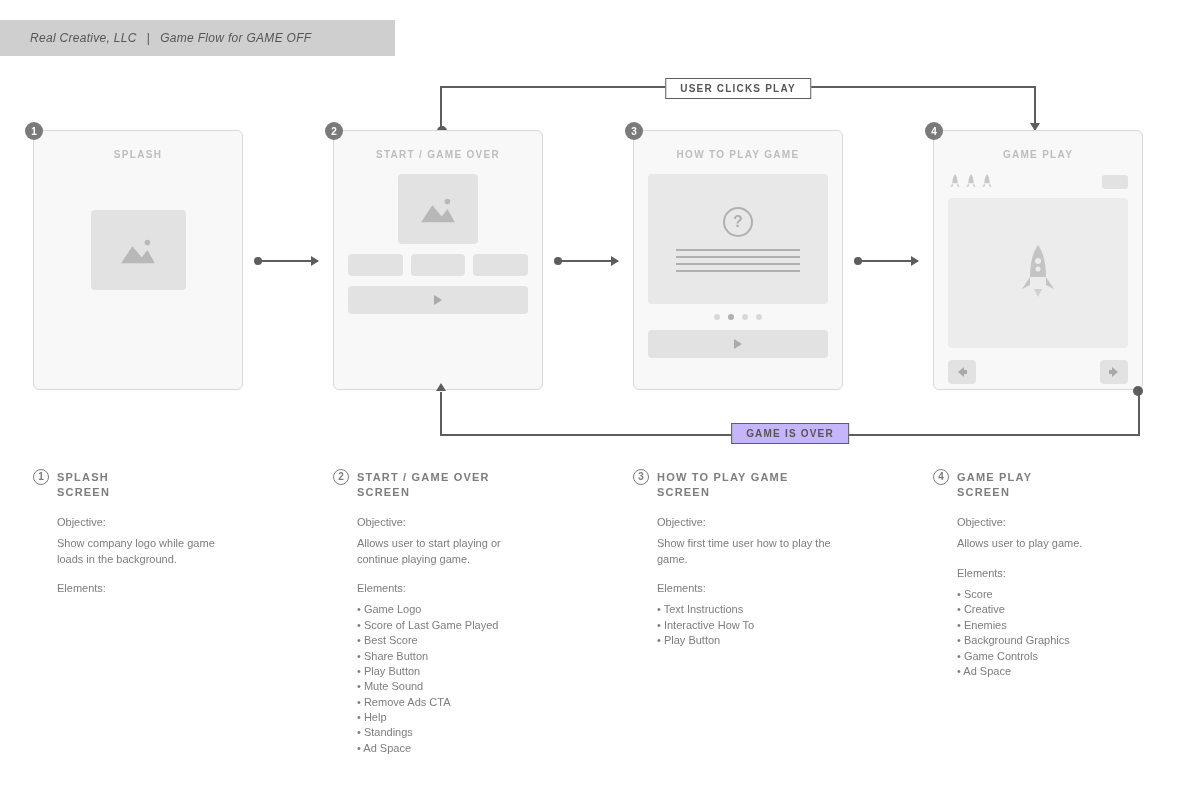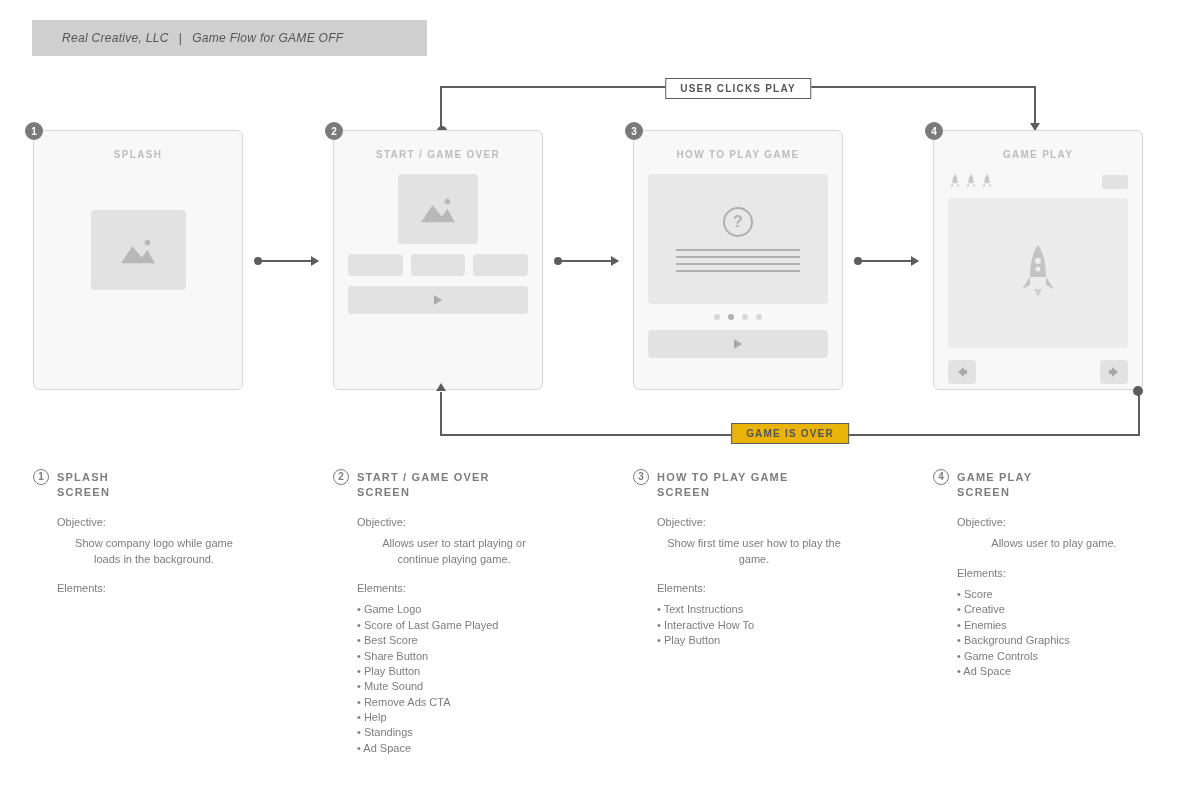--- a/index.html
+++ b/index.html
@@ -27,21 +27,20 @@
   .header{
     position:absolute;
     left:0;top:20px;
     width:395px;height:36px;
     background:#cfcfcf;
     display:flex;align-items:center;
     padding-left:30px;
     font-size:12px;font-style:italic;
     color:#555;
     letter-spacing:.3px;
-    margin-left:32px;
   }
   .header .sep{margin:0 10px;font-style:normal;}
 
   
   .flow{
     position:absolute;
     left:33px;top:130px;
     width:1134px;height:290px;
   }
   .card{
@@ -149,21 +148,21 @@
     width:10px;height:10px;border-radius:50%;background:var(--dark-grey);
   }
   .bot-connector::after{
     content:"";position:absolute;left:-6px;top:-9px;
     width:0;height:0;
     border-bottom:8px solid var(--dark-grey);
     border-left:5px solid transparent;border-right:5px solid transparent;
   }
   .bot-label{
     position:absolute;left:50%;bottom:-10px;transform:translateX(-50%);
-    background:#eab308;border:1.5px solid var(--dark-grey);
+    background:#c4b5fd;border:1.5px solid var(--dark-grey);
     padding:4px 14px;font-size:10px;letter-spacing:1.2px;font-weight:700;
     color:#555;
   }
 
   
   .descs{
     position:absolute;
     left:33px;top:470px;
     width:1134px;
     display:flex;gap:90px;
@@ -172,21 +171,21 @@
   .desc .num{
     display:inline-flex;width:16px;height:16px;border:1.5px solid var(--grey-text);
     border-radius:50%;align-items:center;justify-content:center;
     font-size:10px;font-weight:700;margin-right:8px;position:relative;top:-1px;
   }
   .desc .title{display:flex;align-items:flex-start;}
   .desc .title-text{
     font-weight:700;letter-spacing:1.2px;font-size:11px;white-space:pre-line;
   }
   .desc h5{margin:14px 0 6px 24px;font-size:11px;font-weight:400;color:#7d7d7d;}
-  .desc p{margin:0 0 0 32px;text-align:center;}
+  .desc p{margin:0 0 0 24px;}
   .desc ul{margin:0 0 0 24px;padding:0;list-style:none;}
   .desc ul li::before{content:"• ";}
 
   
   .howto-box{
     background:#e8e8e8;border-radius:4px;height:130px;
     display:flex;flex-direction:column;align-items:center;justify-content:center;gap:12px;
     padding:12px;
   }
   .qmark{

